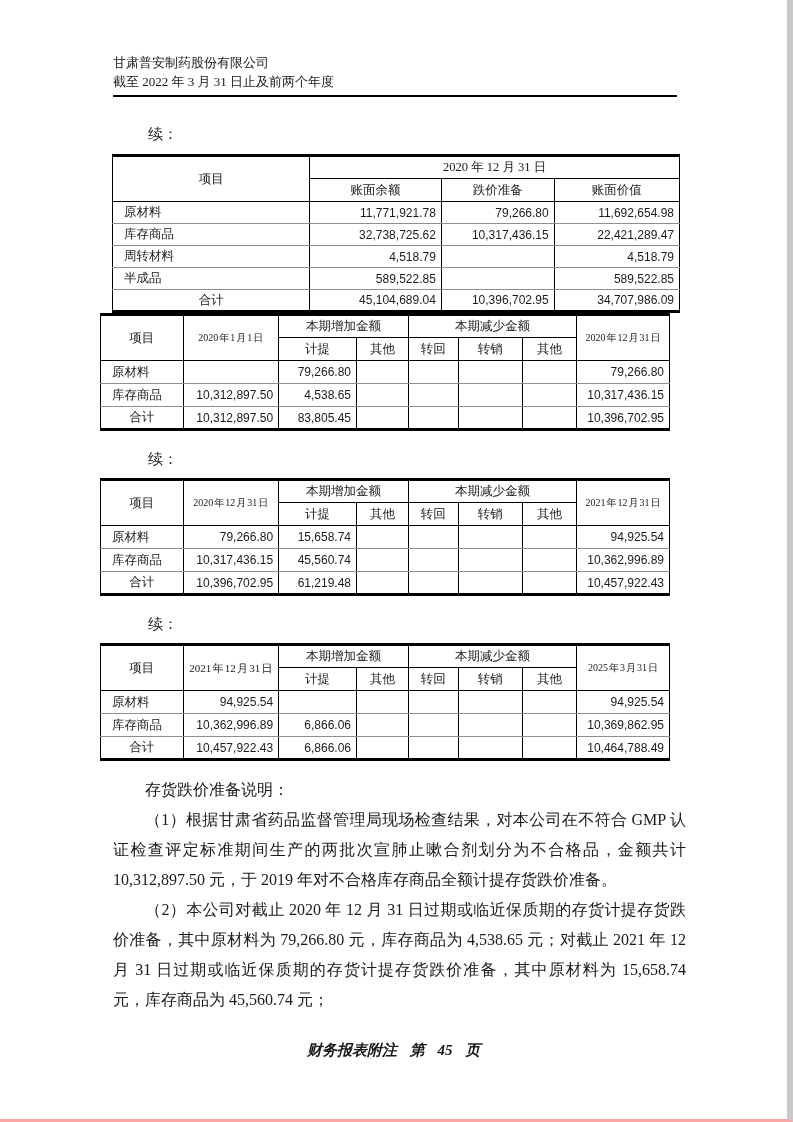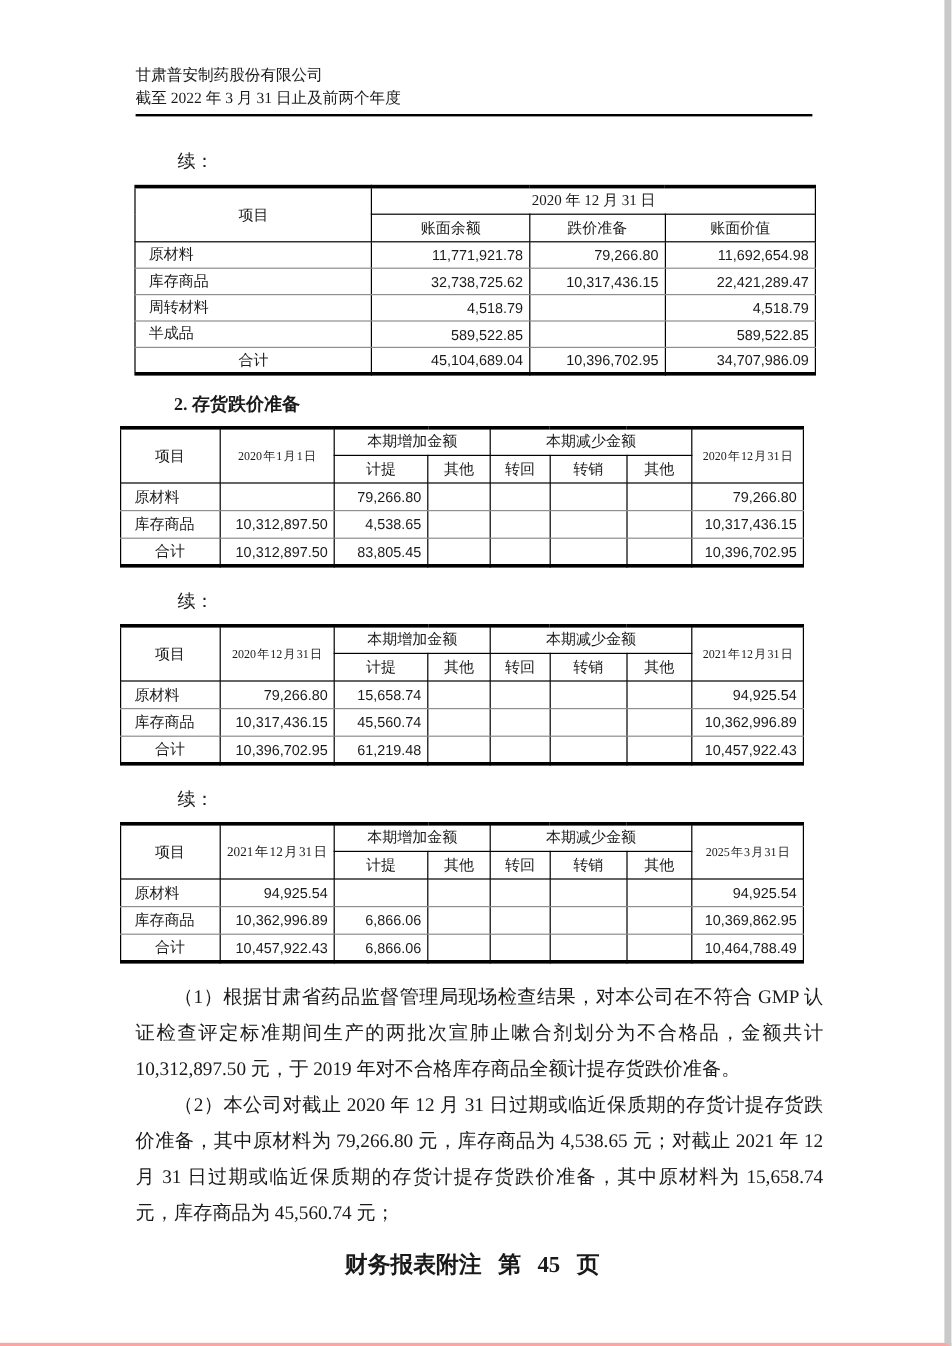--- a/index.html
+++ b/index.html
@@ -47,21 +47,21 @@
        font-family:"Liberation Sans", sans-serif; font-size:12px; }
   .dc  { font-size:10px; word-spacing:-1.5px; white-space:nowrap; }
   .dcw { font-size:11px; word-spacing:-1.5px; white-space:normal; line-height:1.35; }
   
   .notes { margin:14px 101px 0 113px; font-size:16px; line-height:30px;
            text-align:justify; }
   .notes p { text-indent:2em; }
   
   .page-footer {
     position:absolute; left:0; top:1041px; width:100%;
-    text-align:center; font-weight:bold; font-size:19px; word-spacing:9px;
+    text-align:center; font-weight:bold; font-size:15px; word-spacing:9px;font-style:italic;
   }
 </style>
 </head>
 <body>
 
 <div class="page">
 
   <div class="doc-header">
     <div>甘肃普安制药股份有限公司</div>
     <div>截至 2022 年 3 月 31 日止及前两个年度</div>
@@ -114,21 +114,20 @@
         </tr>
       <tr>
           <td class="c">合计</td>
           <td class="n">45,104,689.04</td>
           <td class="n">10,396,702.95</td>
           <td class="n">34,707,986.09</td>
         </tr>
     </tbody>
   </table>
 
-  <div class="sec-title">2. 存货跌价准备</div>
 
   <table class="tbl tp">
     <colgroup>
         <col style="width:14.5%">
         <col style="width:16.8%">
         <col style="width:13.7%">
         <col style="width:9.1%">
         <col style="width:8.8%">
         <col style="width:11.2%">
         <col style="width:9.6%">
@@ -304,19 +303,20 @@
           <td class="n"></td>
           <td class="n"></td>
           <td class="n"></td>
           <td class="n"></td>
           <td class="n">10,464,788.49</td>
         </tr>
     </tbody>
   </table>
 
   <div class="notes">
+    <p>存货跌价准备说明：</p>
     <p>（1）根据甘肃省药品监督管理局现场检查结果，对本公司在不符合 GMP 认证检查评定标准期间生产的两批次宣肺止嗽合剂划分为不合格品，金额共计 10,312,897.50 元，于 2019 年对不合格库存商品全额计提存货跌价准备。</p>
     <p>（2）本公司对截止 2020 年 12 月 31 日过期或临近保质期的存货计提存货跌价准备，其中原材料为 79,266.80 元，库存商品为 4,538.65 元；对截止 2021 年 12 月 31 日过期或临近保质期的存货计提存货跌价准备，其中原材料为 15,658.74 元，库存商品为 45,560.74 元；</p>
   </div>
 
   <div class="page-footer">财务报表附注 第 45 页</div>
 
 </div>
 
 </body></html>

